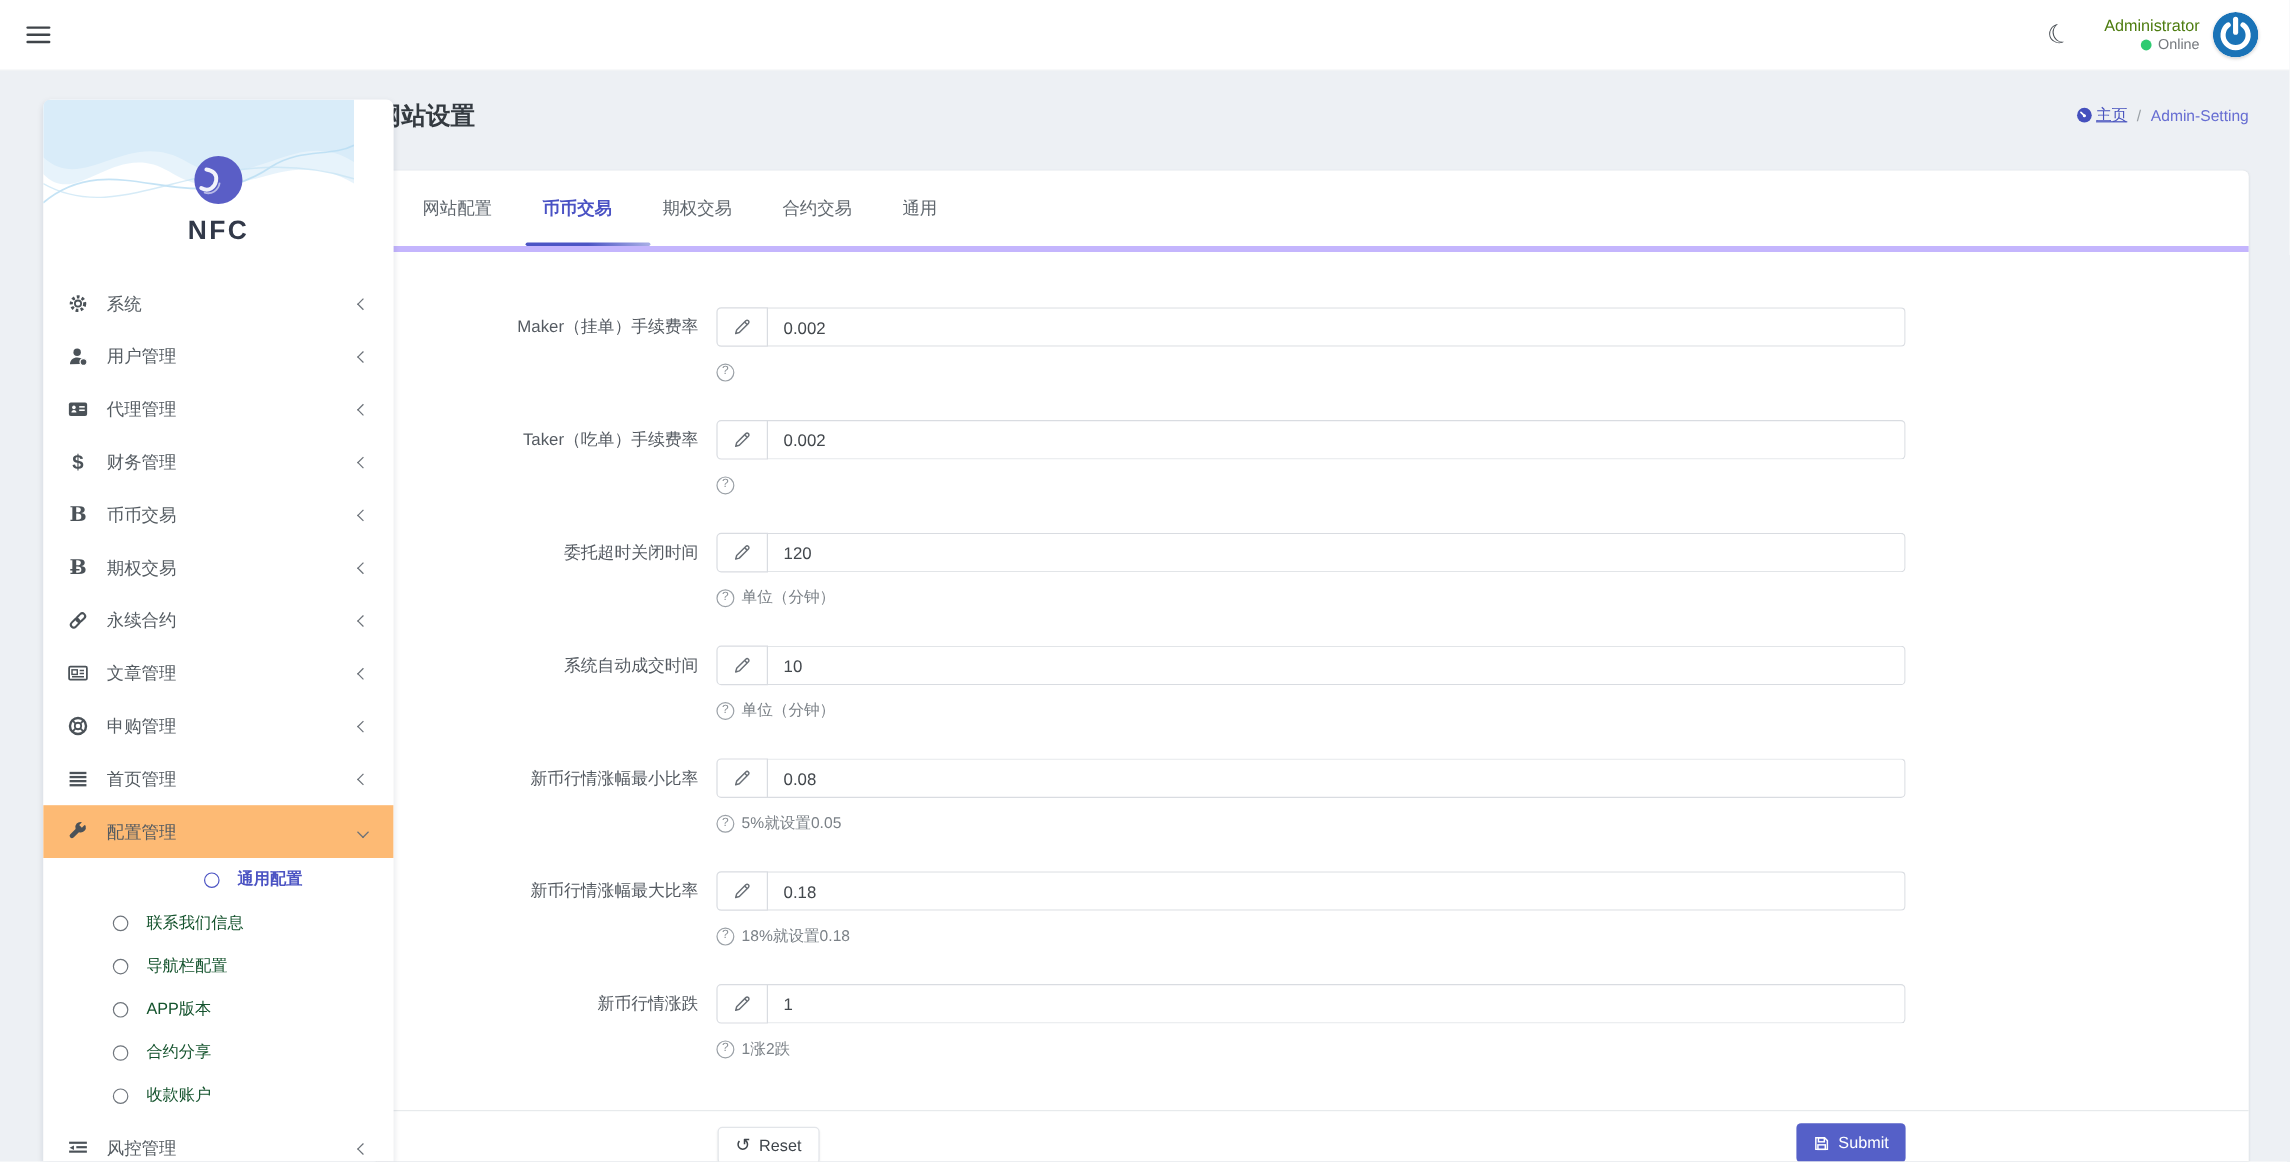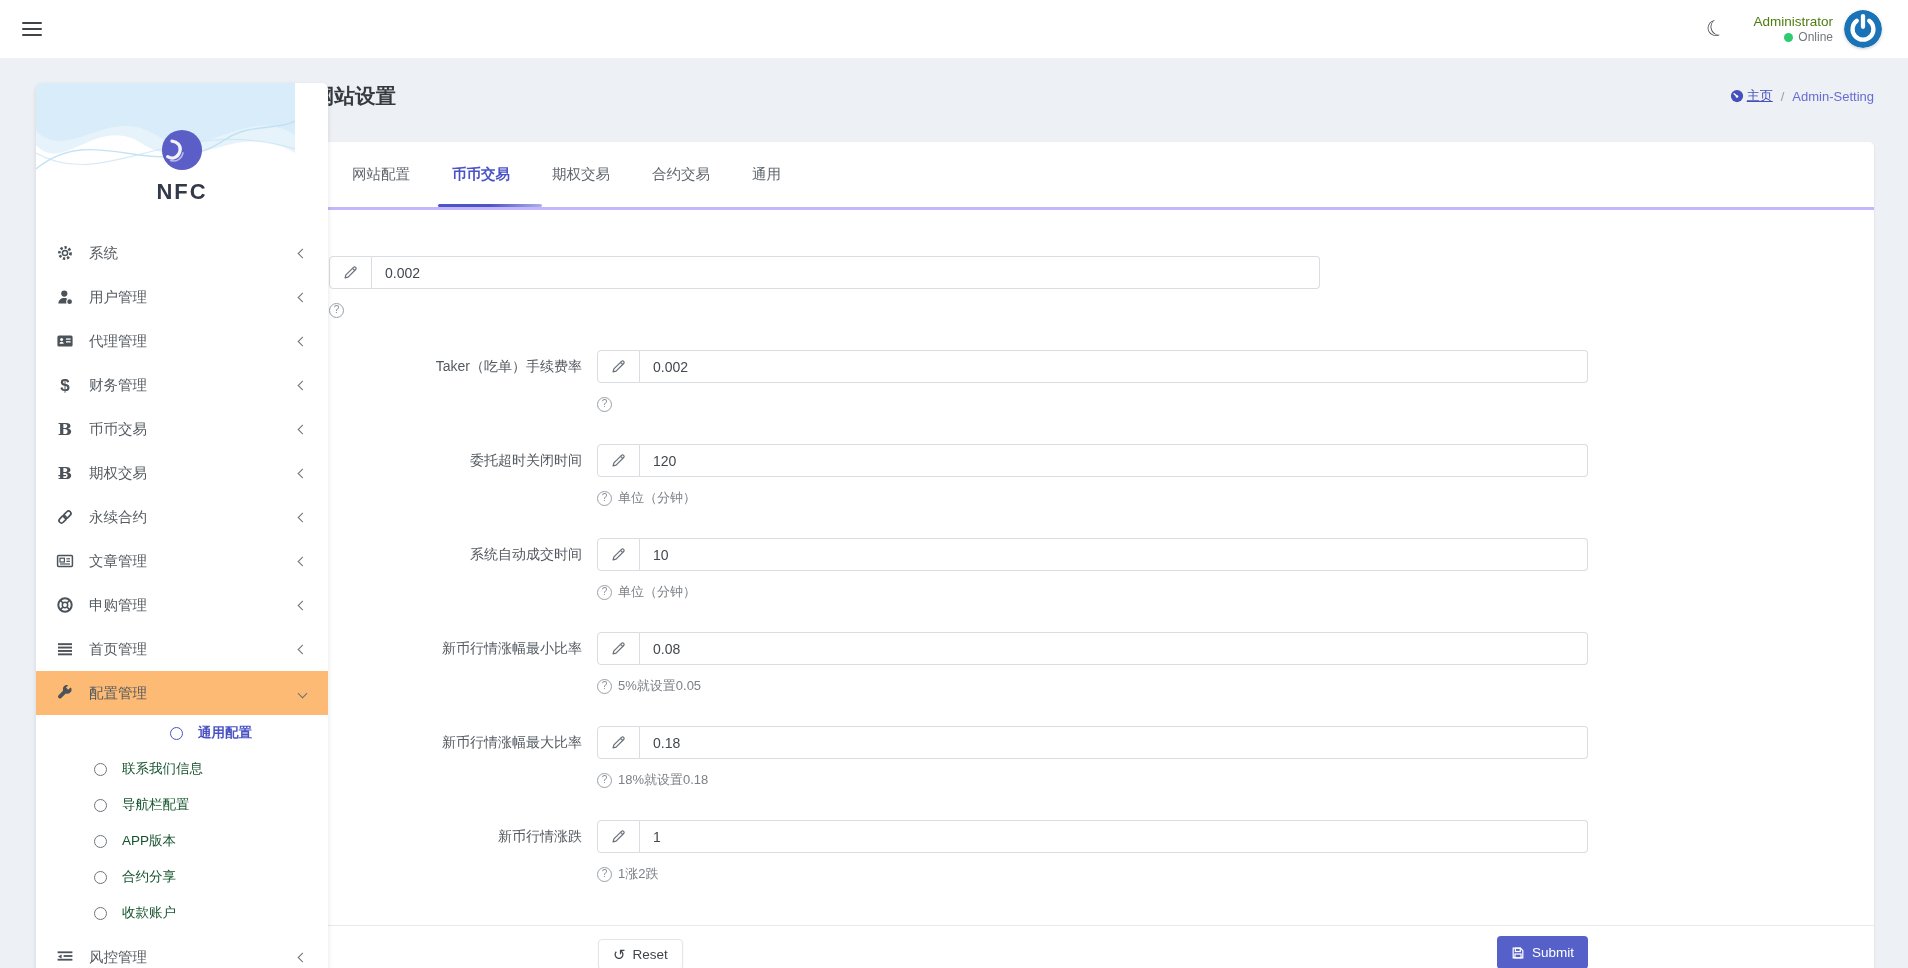--- a/index.html
+++ b/index.html
@@ -58,21 +58,21 @@
   .breadcrumb{ display:flex; align-items:center; gap:8px; font-size:13px; }
   .bc-home{ color:#4550bd; display:flex; align-items:center; gap:3px; cursor:pointer;text-decoration:underline; }
   .bc-sep{ color:#9aa0a6; }
   .bc-cur{ color:#666dd2; }
   
   .card{
     position:absolute; left:314px; top:142px; width:1560px; height:826px;
     background:#fff; border-radius:5px 5px 0 0; box-shadow:0 1px 2px rgba(56,65,74,.15);
     overflow:hidden;
   }
-  .tabsrow{ height:68px; border-bottom:3px solid #c4b5fd; display:flex; align-items:stretch; padding-left:32px; }
+  .tabsrow{ height:68px; border-bottom:5px solid #c4b5fd; display:flex; align-items:stretch; padding-left:32px; }
   .tab{ display:flex; align-items:center; margin-right:30px; font-size:14.5px; color:#5f666d; cursor:pointer; position:relative; padding:0 6px; }
   .tab.active{ color:#4a52c4; font-weight:700; }
   .tab.active::after{
     content:""; position:absolute; left:-8px; bottom:0; width:104px; height:3.5px; border-radius:4px;
     background:linear-gradient(90deg,#4c55c5 50%, #aab0e6);
   }
   
   .formwrap{ padding-top:46px; }
   .frow{ display:flex; margin-bottom:31px; }
   .flabel{ width:268px; flex-shrink:0; text-align:right; line-height:33px; font-size:14px; color:#545a61; }
@@ -339,20 +339,21 @@
         <span>合约交易</span>
       </div>
     <div class="tab">
         <span>通用</span>
       </div>
   </div>
 
   <div class="formwrap">
 
     <div class="frow">
+      <div class="flabel">Maker（挂单）手续费率</div>
       <div class="fcol">
         <div class="igroup">
           <span class="ibtn">
             <svg viewBox="0 0 16 16">
                 <path d="M2.2,13.8 l0.9,-3.2 8.1,-8.1 a1.6,1.6 0 0 1 2.3,2.3 l-8.1,8.1 z" fill="none" stroke="currentColor" stroke-width="1.3" stroke-linejoin="round"></path>
                 <path d="M10.2,3.6 l2.2,2.2" fill="none" stroke="currentColor" stroke-width="1.3"></path>
               </svg>
           </span>
           <input class="finput" type="text" value="0.002" style="">
         </div>

